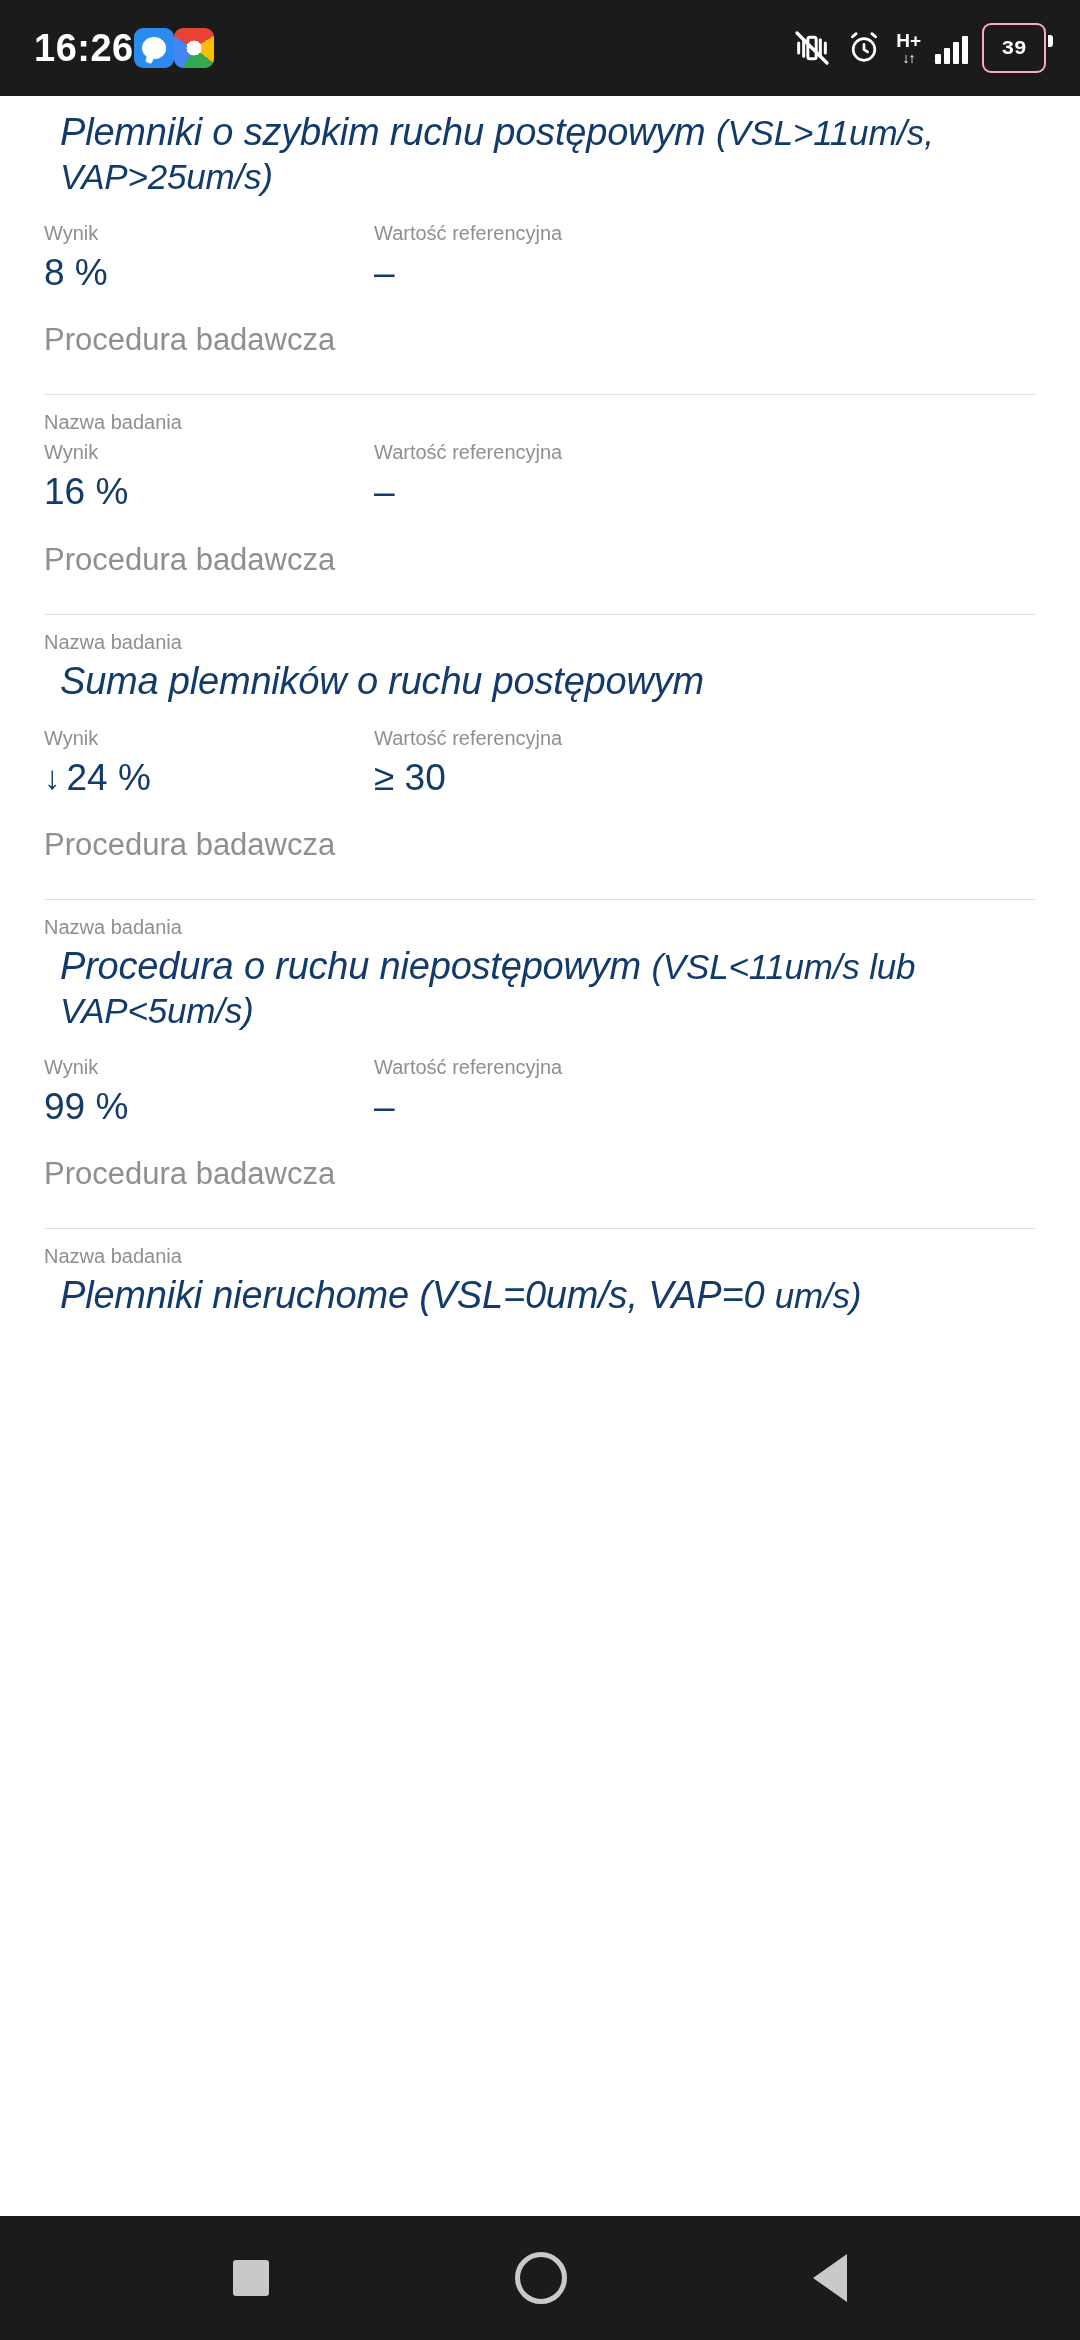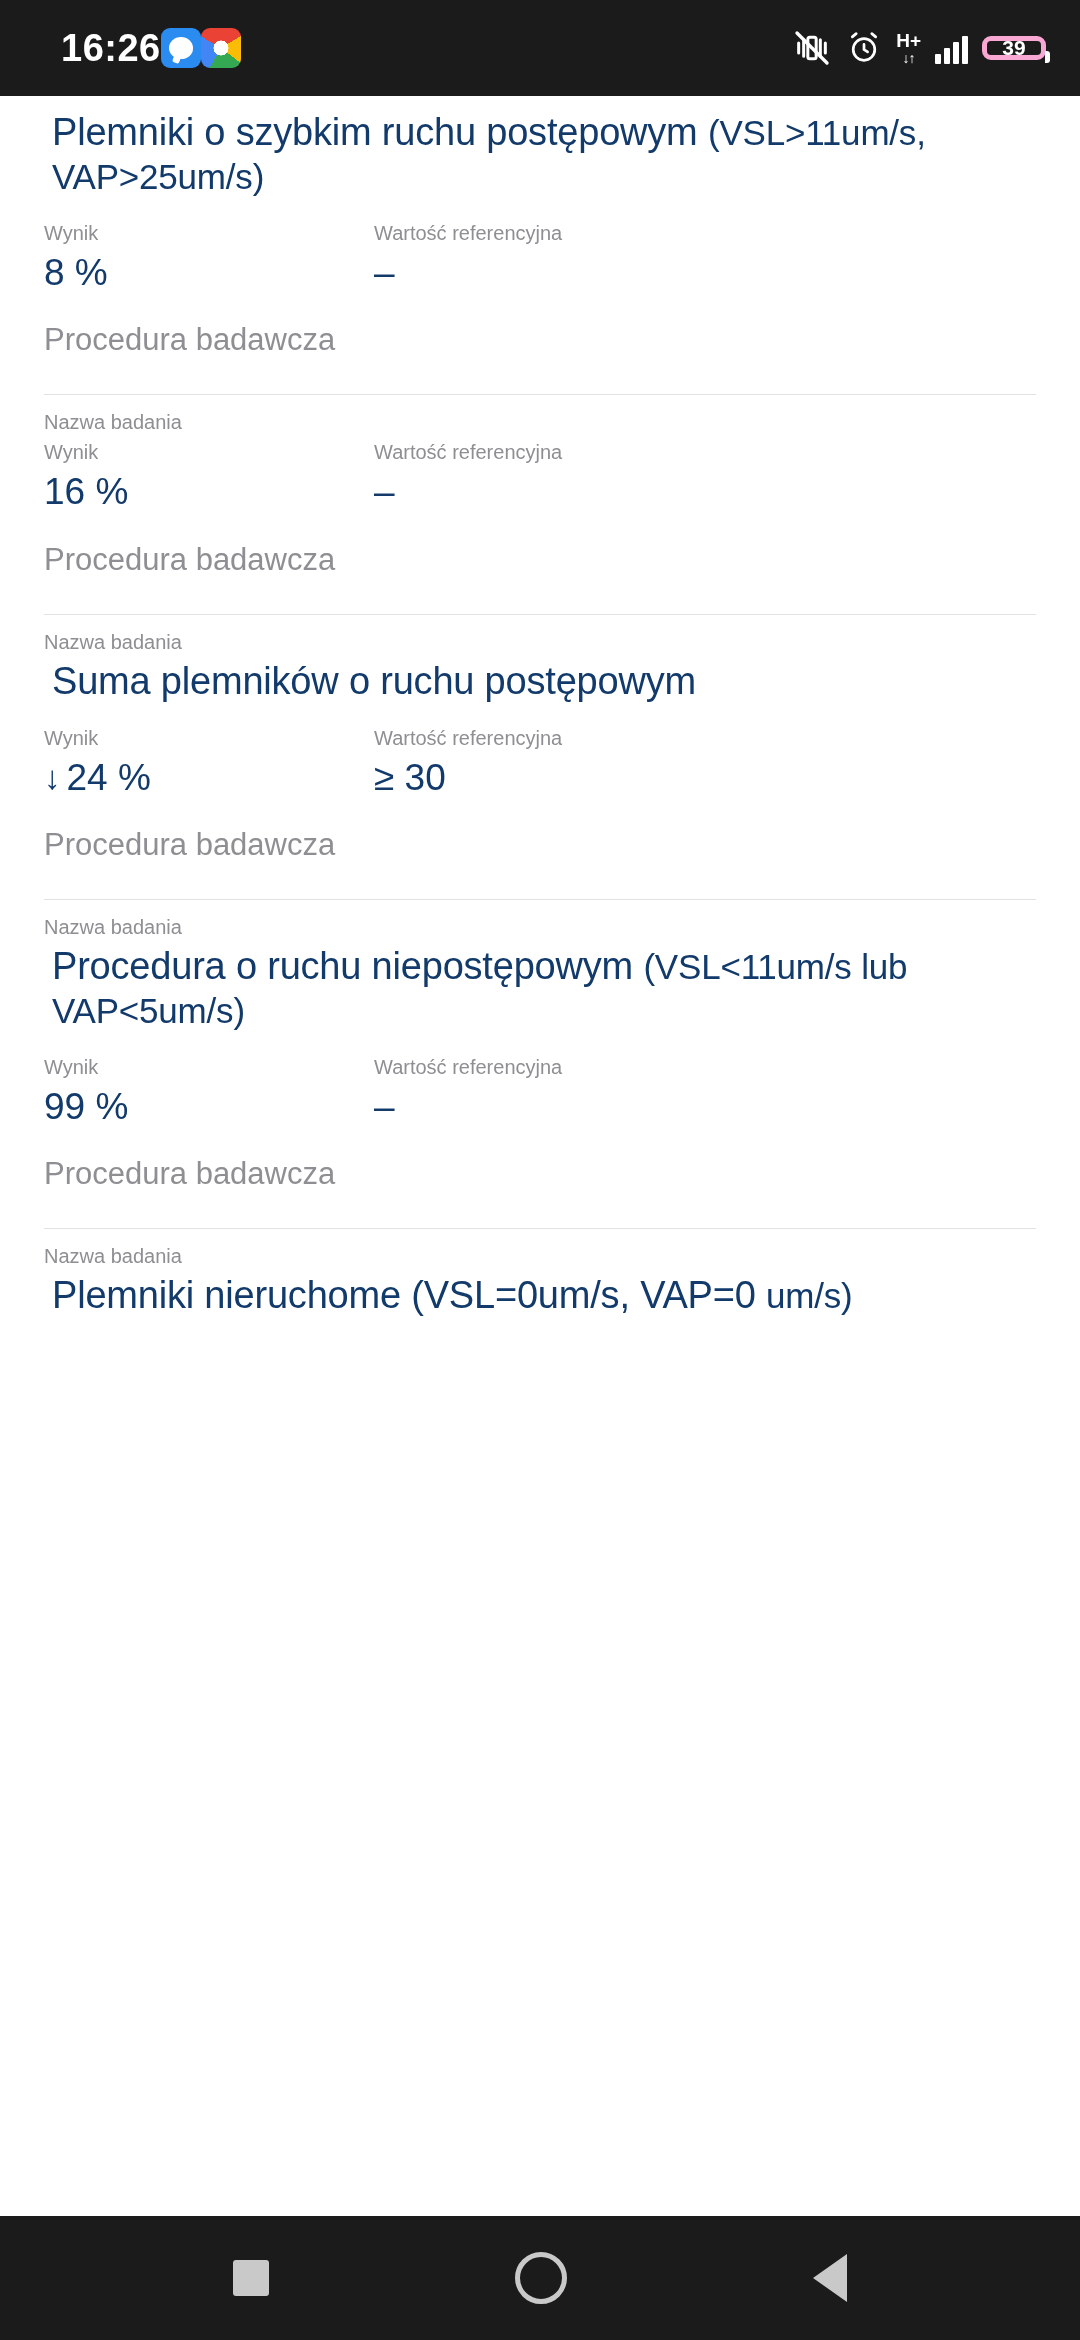--- a/index.html
+++ b/index.html
@@ -22,21 +22,20 @@
     display: flex;
     align-items: center;
     justify-content: space-between;
     padding: 0 34px;
     box-sizing: border-box;
     color: #ffffff;
   }
   .status-left {
     display: flex;
     align-items: center;
-    margin-left: 27px;
   }
   .status-clock {
     font-size: 38px;
     font-weight: 600;
     letter-spacing: 0.5px;
   }
   .app-icon {
     width: 40px;
     height: 40px;
     border-radius: 9px;
@@ -114,28 +113,29 @@
     width: 6px;
     background: #ffffff;
     border-radius: 1px;
   }
   .signal i:nth-child(1) { height: 10px; }
   .signal i:nth-child(2) { height: 16px; }
   .signal i:nth-child(3) { height: 22px; }
   .signal i:nth-child(4) { height: 28px; }
   .battery {
     width: 64px;
-    height: 24px;
-    border: 5px solid #f9a8d4;
+    height: 50px;
+    border: 2px solid #f9a8d4;
     border-radius: 9px;
     display: flex;
     align-items: center;
     justify-content: center;
     position: relative;
     box-sizing: border-box;
+    font-family: Liberation Mono, monospace;
   }
   .battery::after {
     content: "";
     position: absolute;
     right: -9px;
     top: 10px;
     width: 5px;
     height: 12px;
     background: #ffffff;
     border-radius: 0 3px 3px 0;
@@ -170,22 +170,23 @@
     font-size: 20px;
     line-height: 1.3;
     margin: 0 0 4px 0;
     font-weight: 400;
   }
   .test-title {
     color: #123a6b;
     font-size: 38px;
     line-height: 1.16;
     font-weight: 400;
-    margin: 0 0 22px 8px;
+    margin: 0 0 22px 16px;
     letter-spacing: -0.2px;
+    font-style: italic;
   }
   .test-title .sub {
     font-size: 35px;
   }
   .row {
     display: flex;
   }
   .col-result {
     width: 330px;
     flex: none;

